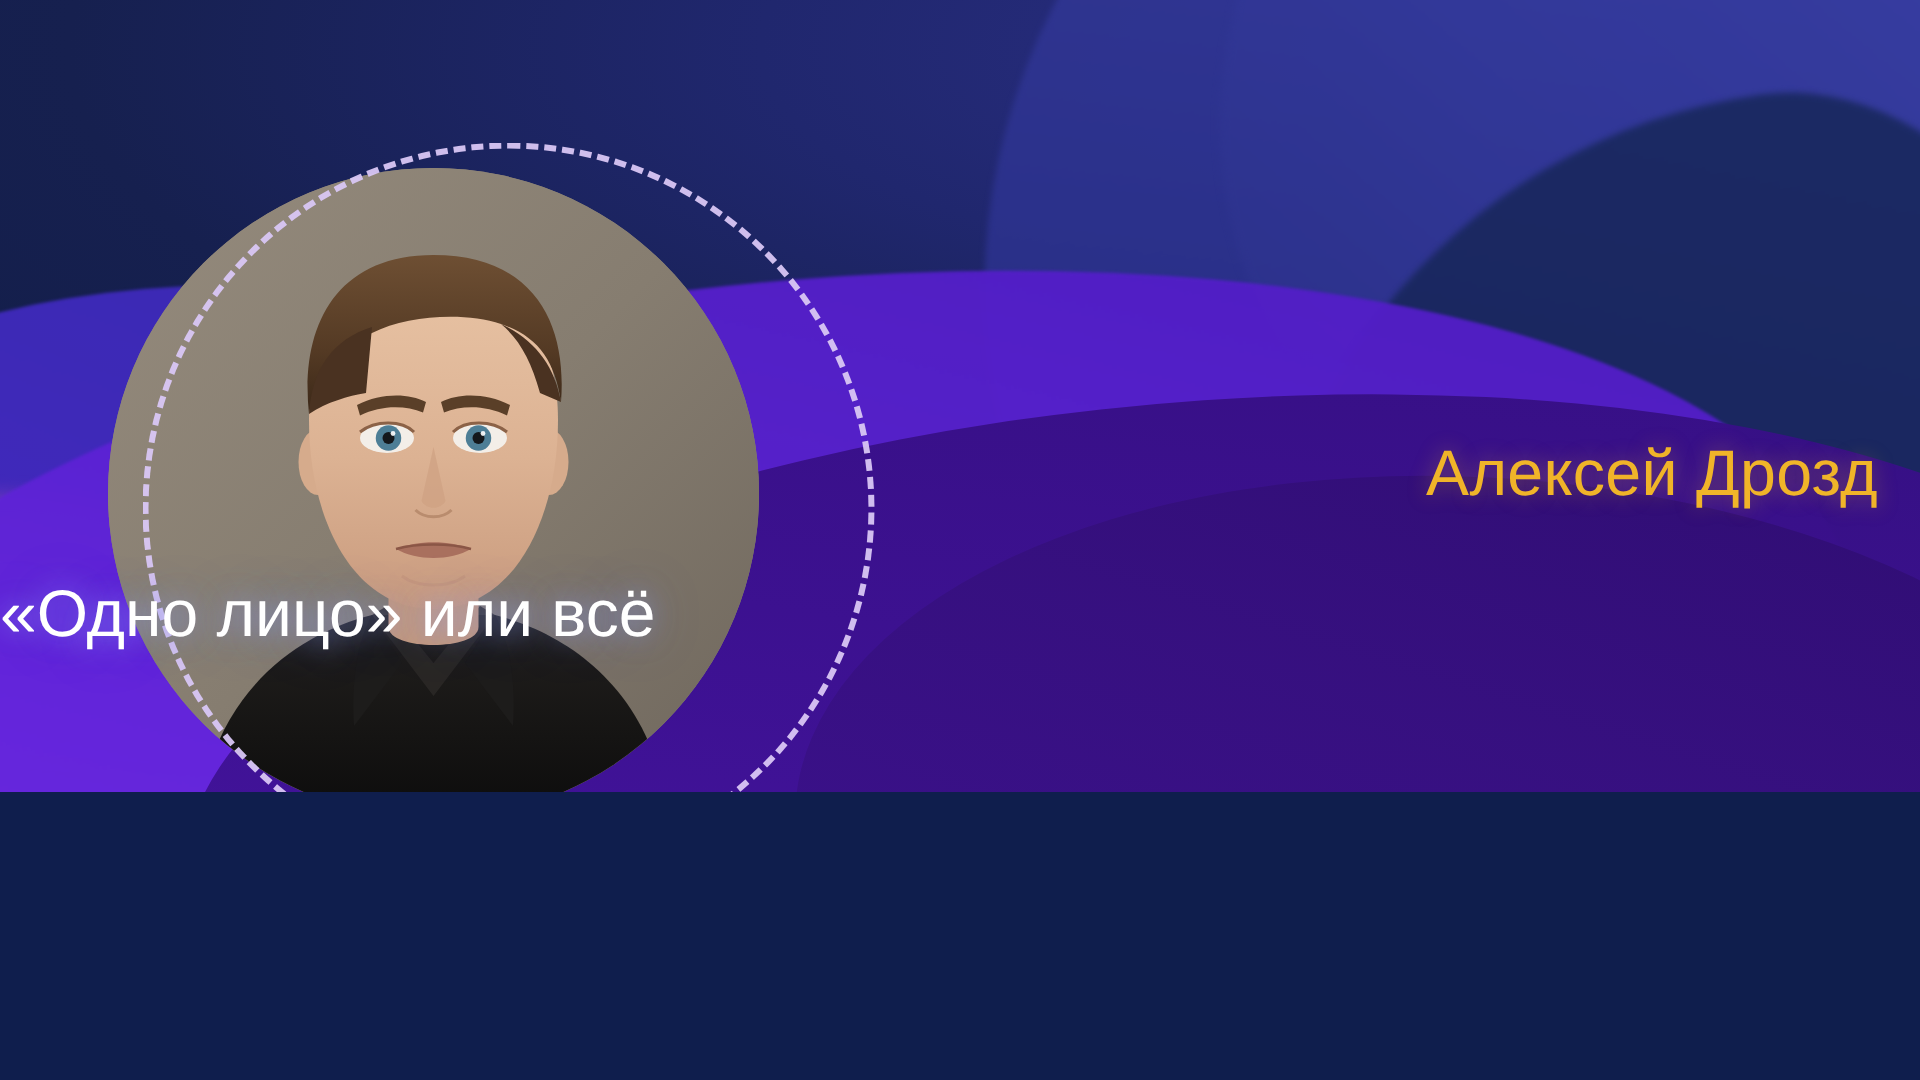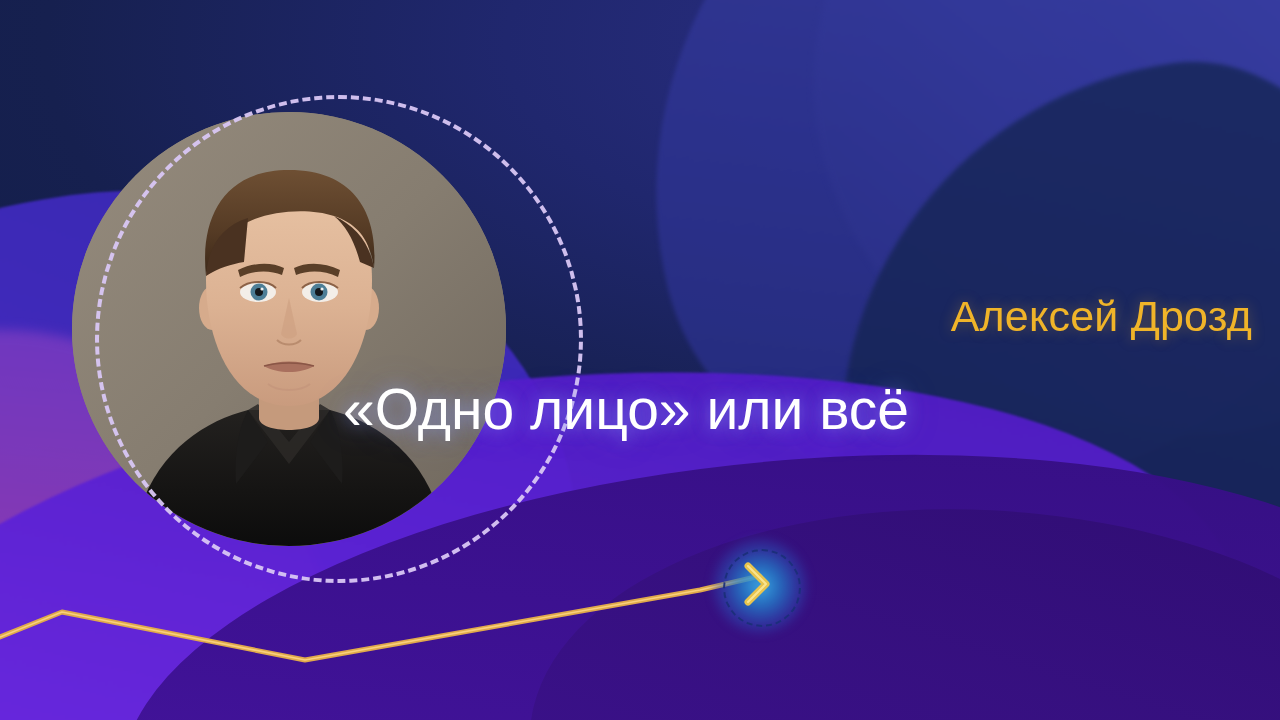--- a/index.html
+++ b/index.html
@@ -1,21 +1,21 @@
 <!DOCTYPE html>
 <html><head>
 <meta charset="utf-8">
 <style>
   html,body{margin:0;padding:0;}
   body{
     width:1280px;height:720px;overflow:hidden;
     font-family:"Liberation Sans","DejaVu Sans",sans-serif;
     background:#0f1e4d;
   }
-  .stage{position:relative;width:1280px;height:720px;overflow:hidden;}
+  .stage{position:relative;width:1280px;height:528px;overflow:hidden;}
 
   
   .bg-base{position:absolute;inset:0;
     background:
       radial-gradient(120% 95% at 78% 6%, #2b2f86 0%, #20276e 32%, #16204f 62%, #101c46 100%),
       linear-gradient(160deg,#101f4f 0%,#16235a 45%,#241a63 100%);
   }
   .wave{position:absolute;pointer-events:none;}
 
   .wave-tr1{right:-120px;top:-220px;width:760px;height:700px;
@@ -69,22 +69,22 @@
   .photo-ring{position:absolute;left:95px;top:95px;width:480px;height:480px;
     border-radius:50%;border:4px dashed #d9c7f5;opacity:.95;}
   .photo{position:absolute;left:72px;top:112px;width:434px;height:434px;
     border-radius:50%;overflow:hidden;background:#8a8175;}
   .photo svg{display:block;width:434px;height:434px;}
 
   
   .speaker{position:absolute;left:0;top:292px;width:1252px;text-align:right;
     font-size:43px;font-weight:400;color:#f0b429;letter-spacing:.2px;
     text-shadow:0 0 14px rgba(240,180,41,.35);}
-  .title{position:absolute;left:0;top:372px;width:1252px;text-align:center;
-    font-size:57px;font-weight:400;line-height:75px;color:#ffffff;
+  .title{position:absolute;left:0;top:372px;width:1252px;text-align:left;
+    font-size:44px;font-weight:400;line-height:75px;color:#ffffff;
     text-shadow:0 0 16px rgba(150,170,255,.55),0 0 34px rgba(90,110,230,.38);}
   .title .ln{display:block;}
 
   
   .logo{position:absolute;left:925px;top:624px;width:330px;}
   .logo-mark{display:flex;align-items:center;justify-content:flex-end;
     font-size:35px;font-weight:700;color:#fff;letter-spacing:1.2px;line-height:1;}
   .logo-mark .seg{white-space:pre;}
   .logo-o{display:inline-block;width:31px;height:31px;border-radius:50%;
     border:4px solid #fff;position:relative;margin:0 1px;vertical-align:-4px;}

